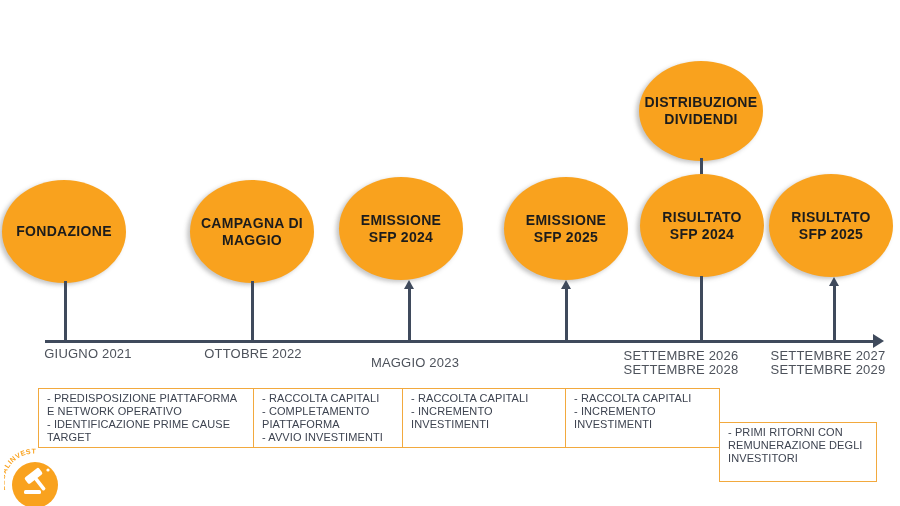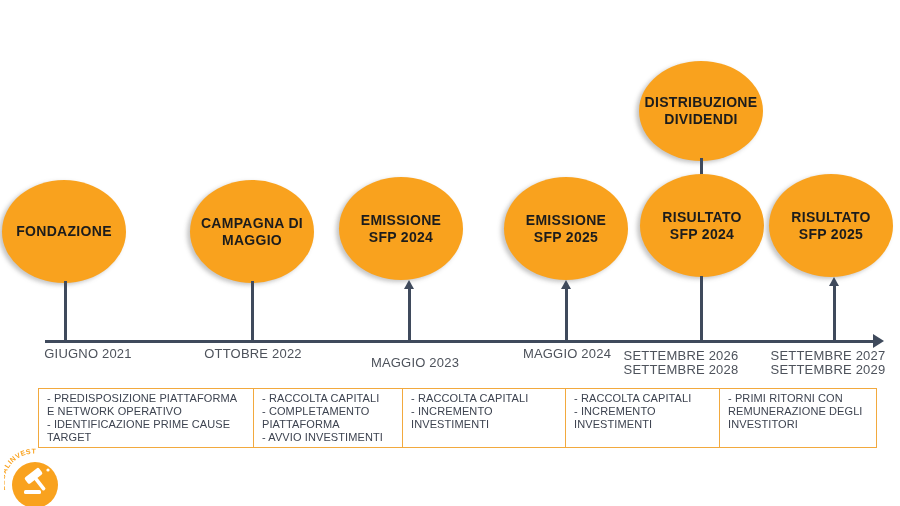--- a/index.html
+++ b/index.html
@@ -102,37 +102,36 @@
 
   <div class="arrow-up" style="left:829px;top:277px;"></div>
   <div class="vline" style="left:833px;top:285px;height:58px;"></div>
 
   <div class="tl"></div>
   <div class="tl-arrow"></div>
 
   <div class="date" style="left:13px;top:347px;">GIUGNO 2021</div>
   <div class="date" style="left:178px;top:347px;">OTTOBRE 2022</div>
   <div class="date" style="left:340px;top:356px;">MAGGIO 2023</div>
-  <div class="date" style="left:492px;top:347px;">MAGGIO 2024</div>
   <div class="date" style="left:606px;top:349px;">SETTEMBRE 2026
 SETTEMBRE 2028</div>
   <div class="date" style="left:753px;top:349px;">SETTEMBRE 2027
 SETTEMBRE 2029</div>
 
   <div class="boxes">
     <div class="dbox" style="width:216px;">- PREDISPOSIZIONE PIATTAFORMA E NETWORK OPERATIVO
 - IDENTIFICAZIONE PRIME CAUSE TARGET</div>
     <div class="dbox" style="width:150px;">- RACCOLTA CAPITALI
 - COMPLETAMENTO PIATTAFORMA
 - AVVIO INVESTIMENTI</div>
     <div class="dbox" style="width:164px;">- RACCOLTA CAPITALI
 - INCREMENTO INVESTIMENTI</div>
     <div class="dbox" style="width:155px;">- RACCOLTA CAPITALI
 - INCREMENTO INVESTIMENTI</div>
-    <div class="dbox" style="width:158px;">- PRIMI RITORNI CON REMUNERAZIONE DEGLI INVESTITORI</div>
+    <div class="dbox" style="width:158px;margin-top:34px;">- PRIMI RITORNI CON REMUNERAZIONE DEGLI INVESTITORI</div>
   </div>
 
   <svg class="logo" width="66" height="58" viewBox="0 0 66 58">
     <defs>
       <path id="arcp" d="M 2,44 A 29 29 0 0 1 58,26" fill="none"></path>
     </defs>
     <text font-size="7" font-weight="bold" fill="#F9A21E" letter-spacing="0.6" font-family="Liberation Sans, sans-serif">
       <textPath href="#arcp" startOffset="2">LEGALINVEST</textPath>
     </text>
     <circle cx="31" cy="37" r="23" fill="#F9A21E"></circle>

